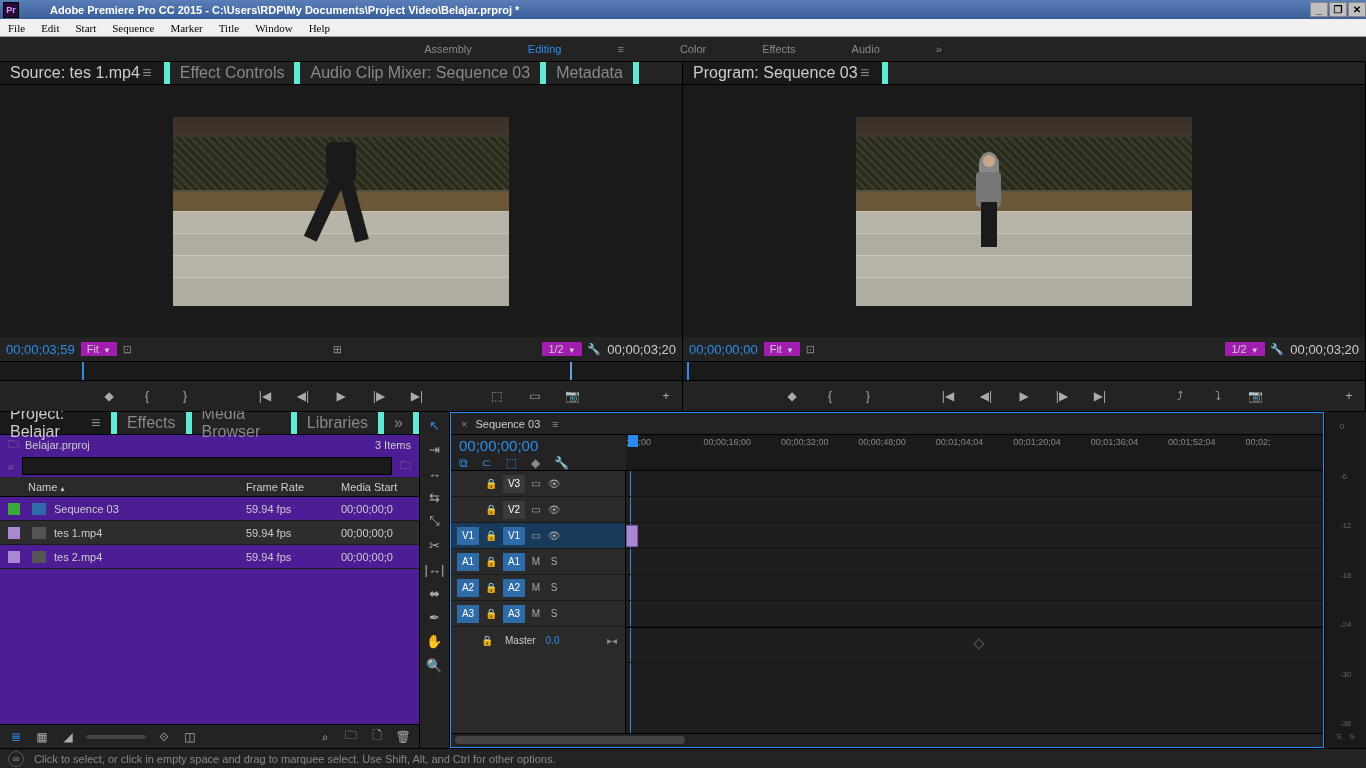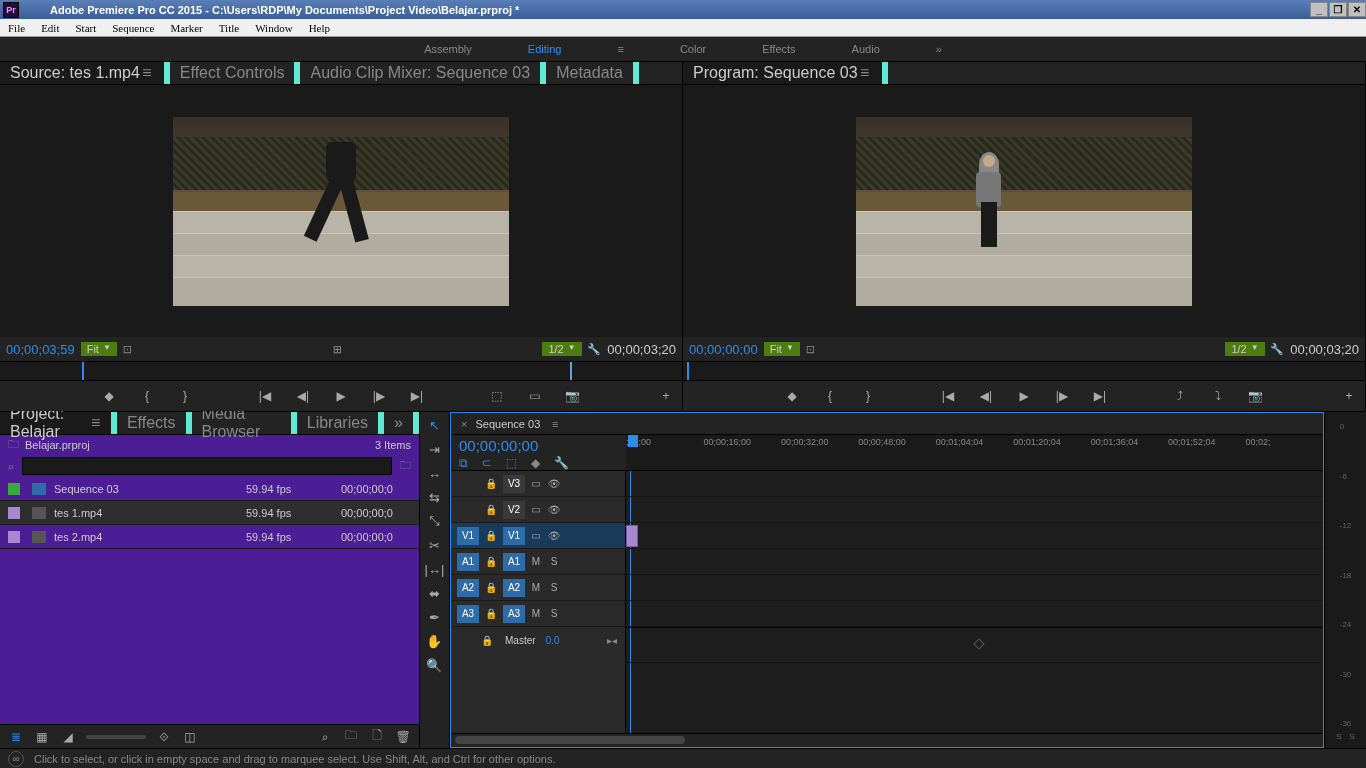--- a/index.html
+++ b/index.html
@@ -29,21 +29,21 @@
 .steps { position:absolute; bottom:0; left:0; right:0; height:95px; }
 .step { position:absolute; left:0; right:0; background:#b8b4a8; border-top:1px solid #c8c4b8; }
 .person1 { position:absolute; top:15px; left:145px; width:50px; height:120px; }
 .leg { position:absolute; width:14px; height:70px; background:#1a1a1a; }
 .person2 { position:absolute; top:35px; left:115px; width:35px; height:95px; }
 .hood { position:absolute; top:0; left:8px; width:20px; height:25px; background:#888; border-radius:50% 50% 20% 20%; }
 .body2 { position:absolute; top:20px; left:5px; width:25px; height:35px; background:#777; border-radius:4px; }
 .legs2 { position:absolute; top:50px; left:10px; width:16px; height:45px; background:#1a1a1a; }
 .mon-ctrl { height:24px; display:flex; align-items:center; padding:0 6px; gap:6px; font-size:11px; background:#232323; }
 .tc-blue { color:#2d8ceb; font-size:13px; }
-.dd { background:#4d7c0f; padding:1px 6px; display:flex; align-items:flex-start; gap:4px; font-size:11px; }
+.dd { background:#a21caf; padding:1px 6px; display:flex; align-items:flex-end; gap:4px; font-size:11px; }
 .mon-ruler { height:20px; background:#1a1a1a; border-top:1px solid #000; border-bottom:1px solid #000; position:relative; }
 .ruler-play { position:absolute; top:0; bottom:0; width:2px; background:#2d8ceb; }
 .ruler-end { position:absolute; top:0; bottom:0; width:2px; background:#6aa0d8; }
 .mon-transport { height:30px; display:flex; align-items:center; justify-content:center; gap:22px; background:#232323; }
 .tbtn { width:16px; height:16px; color:#aaa; font-size:12px; display:flex; align-items:center; justify-content:center; cursor:pointer; }
 .plus-right { position:absolute; right:8px; }
 
 .lower { flex:1; display:flex; }
 .project { width:420px; background:#4c1d95; display:flex; flex-direction:column; border-right:1px solid #000; }
 .proj-tabs { height:23px; display:flex; align-items:center; border-bottom:1px solid #000; }
@@ -286,20 +286,25 @@
       <div class="proj-info">
         <span class="folder">🗀</span>
         <span>Belajar.prproj</span>
         <span style="margin-left:auto">3 Items</span>
       </div>
       <div class="proj-search">
         <span style="color:#888">⌕</span>
         <input placeholder="" style="">
         <span style="color:#888">🗀</span>
       </div>
+      <div class="proj-header">
+        <span class="ph-name"><span>Name</span> <span class="caret">▴</span></span>
+        <span class="ph-fr">Frame Rate</span>
+        <span class="ph-ms">Media Start</span>
+      </div>
       <div class="proj-row">
         <div class="swatch" style="background:#3aaa3a"></div>
         <div class="clip-icon" style="background:#2d6ca8"></div>
         <span class="pr-name">Sequence 03</span>
         <span class="ph-fr">59.94 fps</span>
         <span class="ph-ms">00;00;00;0</span>
       </div>
       <div class="proj-row sel">
         <div class="swatch" style="background:#a888d0"></div>
         <div class="clip-icon"></div>

